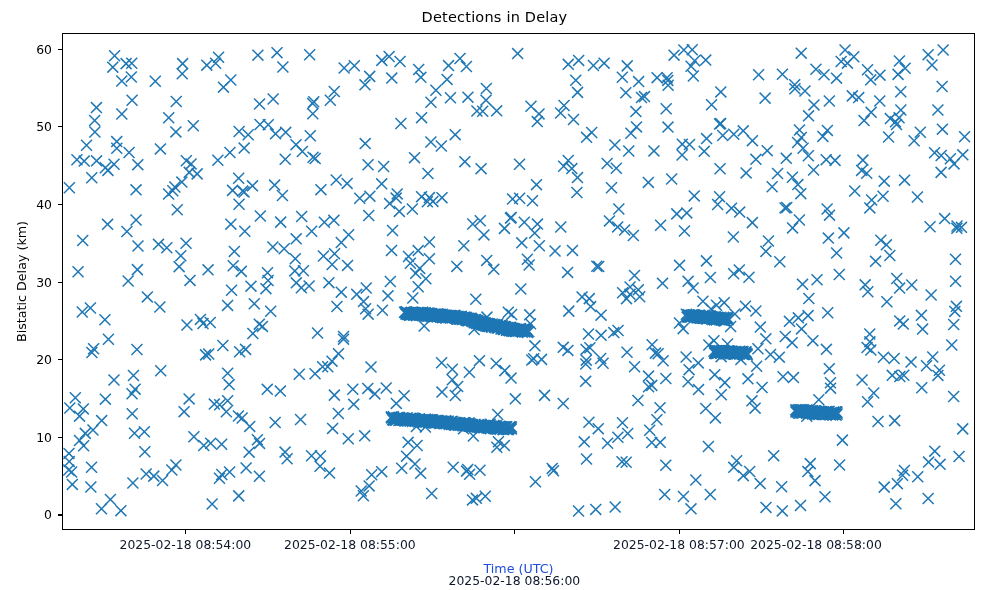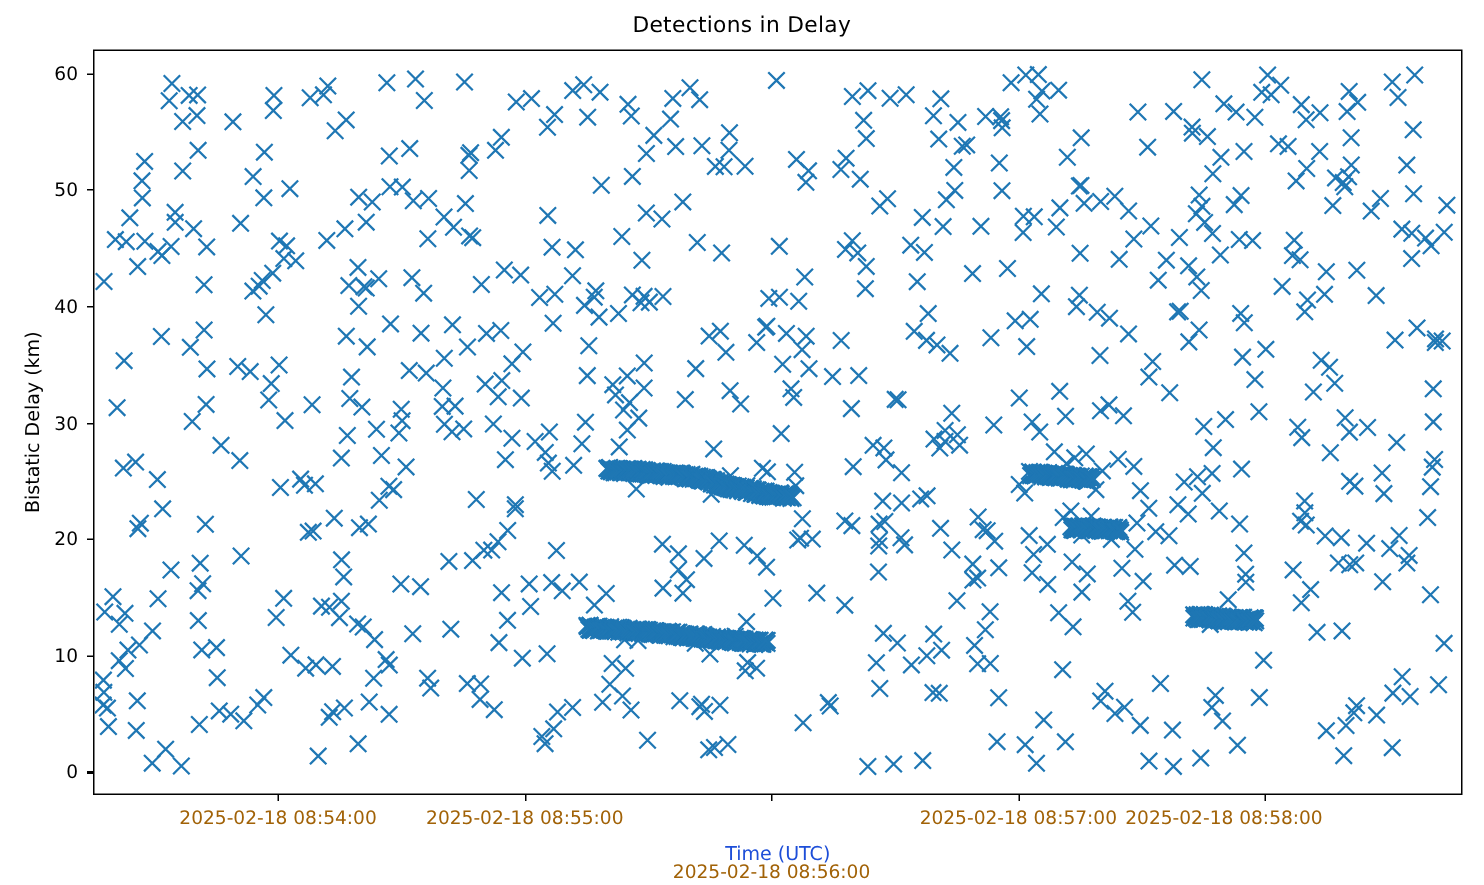--- a/index.html
+++ b/index.html
@@ -47,21 +47,21 @@
   .tick-y{
     position:absolute;
     height:1.1px;width:4px;
     background:#000000;
     left:58px;
   }
   .xticklabel{
     position:absolute;
     top:537px;
     font-size:12.4px;
-    color:#a16207;
+    color:#0f172a;
     white-space:nowrap;
     transform:translateX(-50%);
   }
   .yticklabel{
     position:absolute;
     left:52px;
     font-size:12.4px;
     color:#000000;
     white-space:nowrap;
     transform:translateY(-50%);

